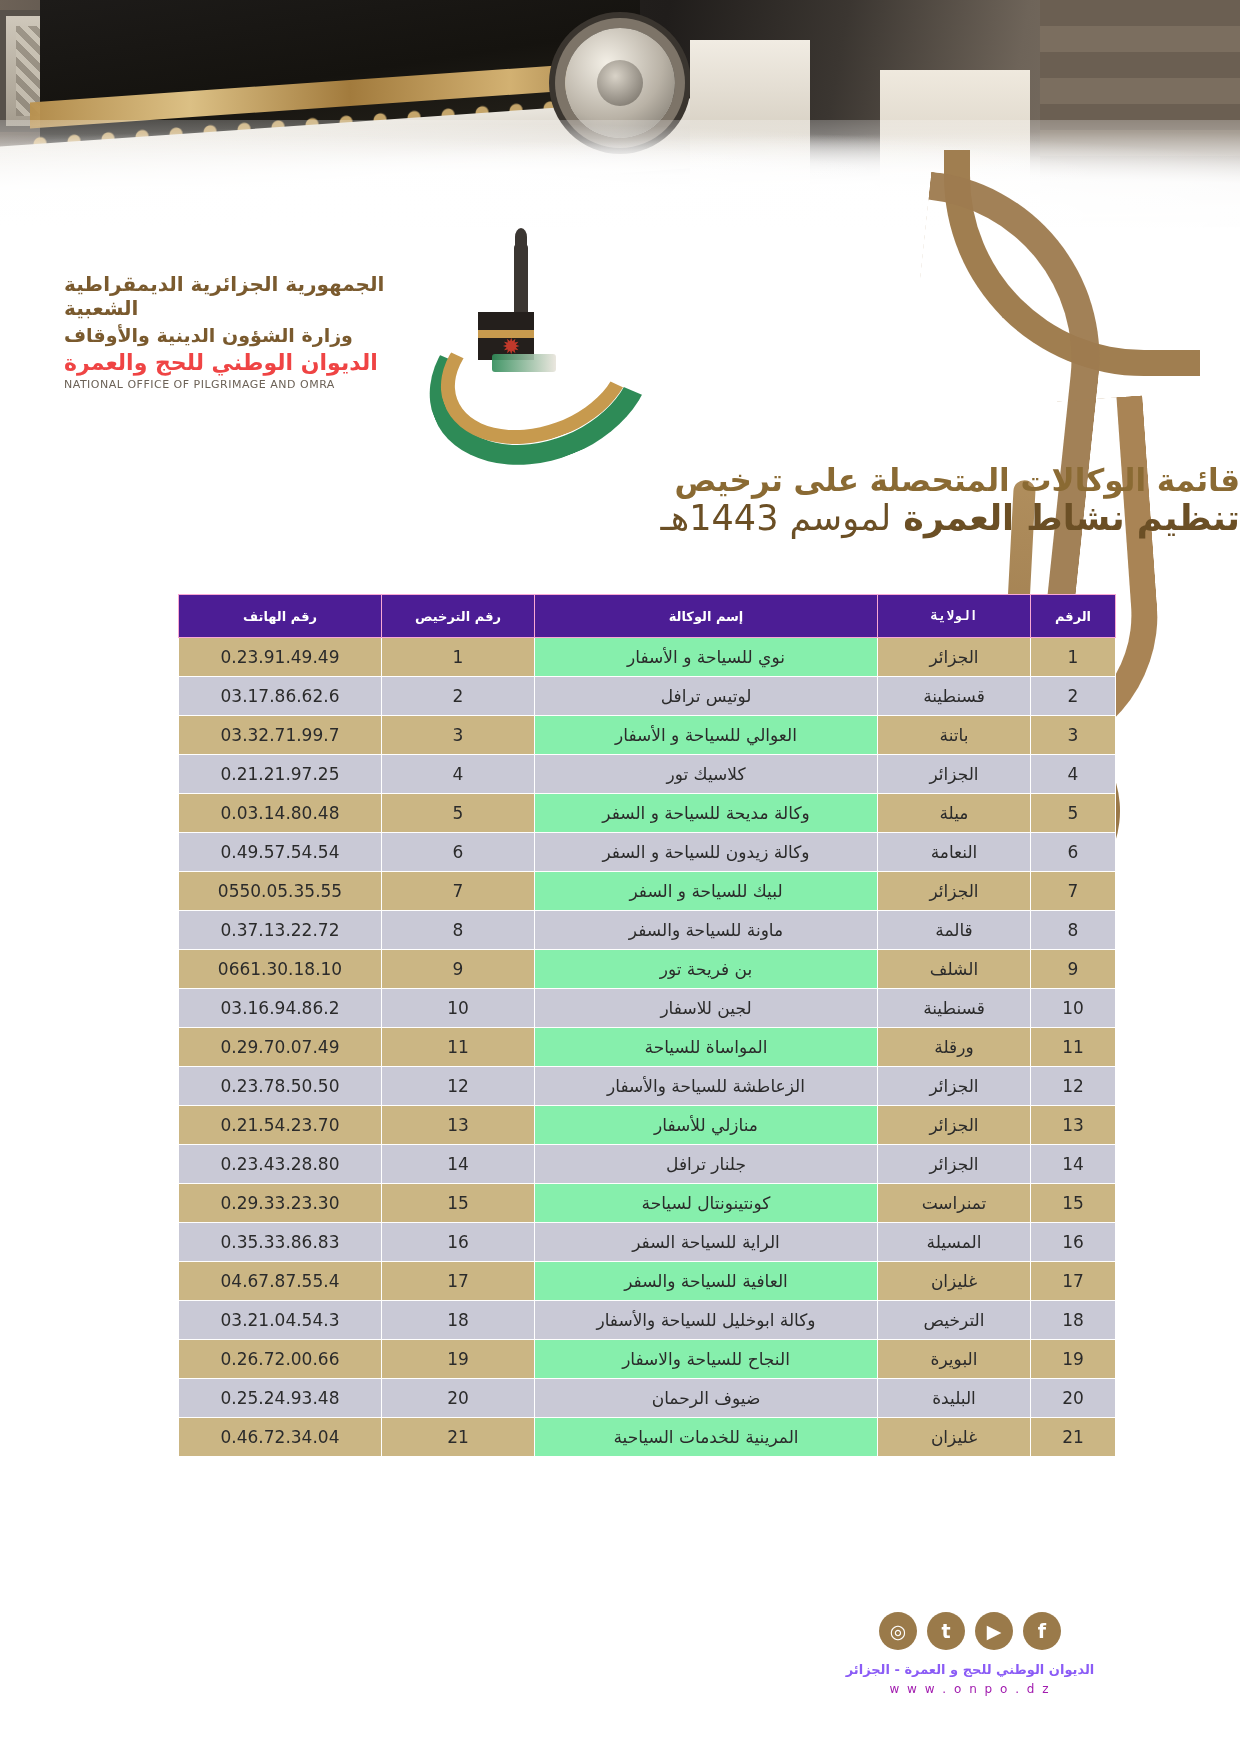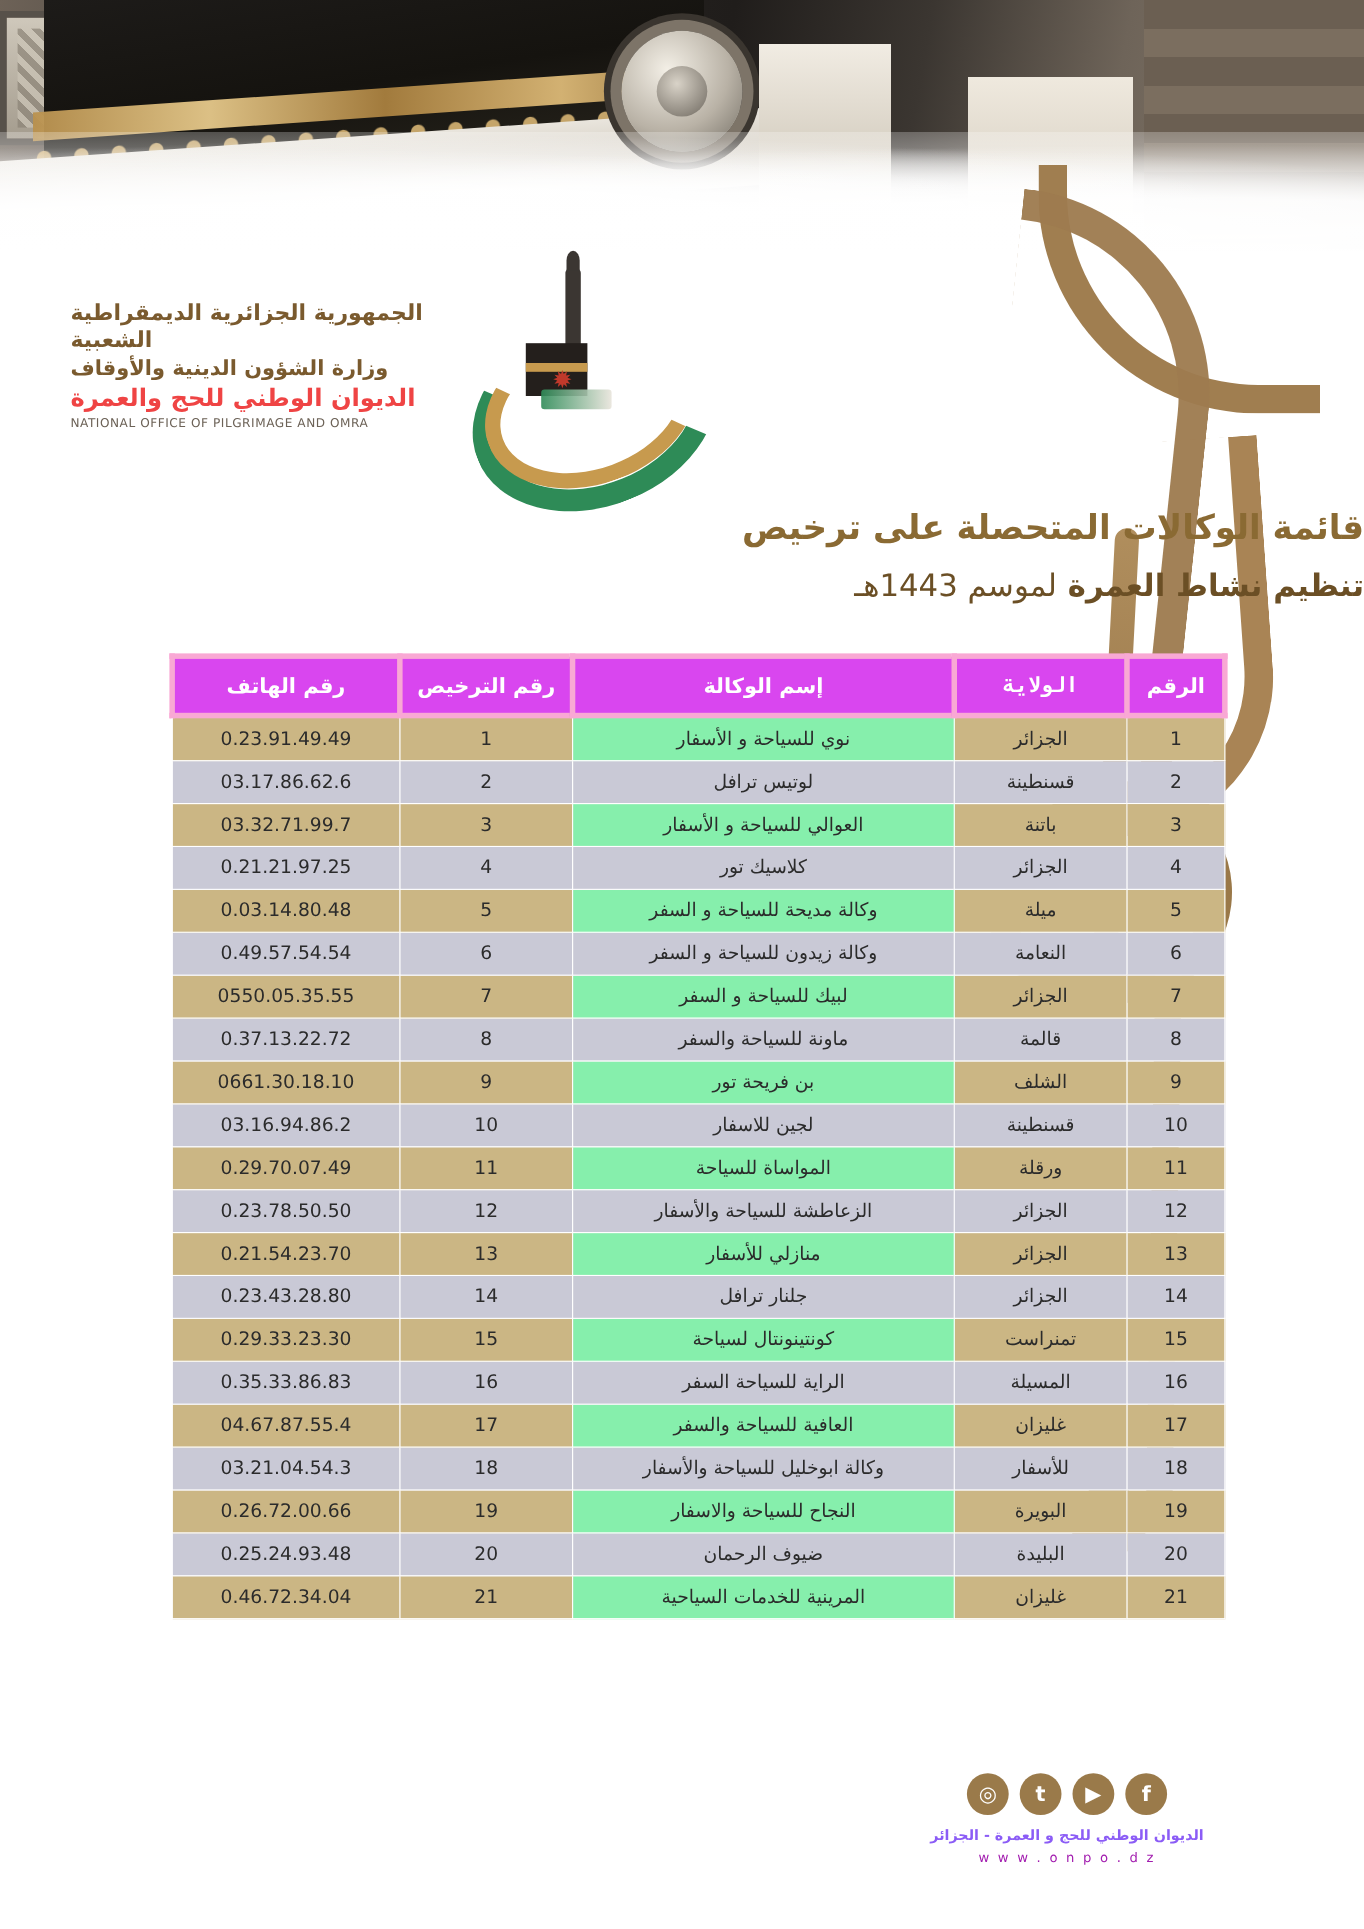--- a/index.html
+++ b/index.html
@@ -175,31 +175,31 @@
   .ministry .l1{font-size:20px;font-weight:bold;color:#7a5a2e;letter-spacing:0px;}
   .ministry .l2{font-size:19px;font-weight:bold;color:#7a5a2e;margin-top:4px;}
   .ministry .l3{font-size:22px;font-weight:bold;color:#ef4444;margin-top:4px;}
   .ministry .l4{font-size:11px;color:#6c6257;margin-top:3px;letter-spacing:.5px;direction:ltr;text-align:left;}
 
   
   .title-block{
     position:absolute;top:462px;right:0;width:1000px;text-align:right;
   }
   .title-1{font-size:31px;font-weight:bold;color:#8a6a33;}
-  .title-2{font-size:28px;font-weight:bold;color:#6b4f25;margin-top:18px;}
+  .title-2{font-size:35px;font-weight:bold;color:#6b4f25;margin-top:0;}
   .title-2 .thin{font-weight:normal;color:#6b4f25;}
 
   
   .table-wrap{
     position:absolute;top:594px;right:124px;width:930px;
   }
   table{border-collapse:collapse;width:930px;table-layout:fixed;}
   th{
-    background:#d946ef;color:#ffffff;font-size:19px;font-weight:bold;
-    padding:13px 6px;border:5px solid #f9a8d4;
+    background:#4c1d95;color:#ffffff;font-size:13px;font-weight:bold;
+    padding:13px 6px;border:1px solid #f9a8d4;
   }
   td{
     font-size:17px;color:#2b2b2b;padding:9px 6px;text-align:center;
     border:1px solid #ffffff;
   }
   tbody tr td:nth-child(1){background:#cbb684;width:72px;}
   tbody tr td:nth-child(2){background:#cbb684;width:140px;}
   tbody tr td:nth-child(3){background:#86efac;width:330px;}
   tbody tr td:nth-child(4){background:#cbb684;width:140px;}
   tbody tr td:nth-child(5){background:#cbb684;width:190px;}
@@ -409,21 +409,21 @@
         </tr>
         <tr>
           <td>17</td>
           <td>غليزان</td>
           <td>العافية للسياحة والسفر</td>
           <td>17</td>
           <td>04.67.87.55.4</td>
         </tr>
         <tr>
           <td>18</td>
-          <td>للأسفار</td>
+          <td>الترخيص</td>
           <td>وكالة ابوخليل للسياحة والأسفار</td>
           <td>18</td>
           <td>03.21.04.54.3</td>
         </tr>
         <tr>
           <td>19</td>
           <td>البويرة</td>
           <td>النجاح للسياحة والاسفار</td>
           <td>19</td>
           <td>0.26.72.00.66</td>

